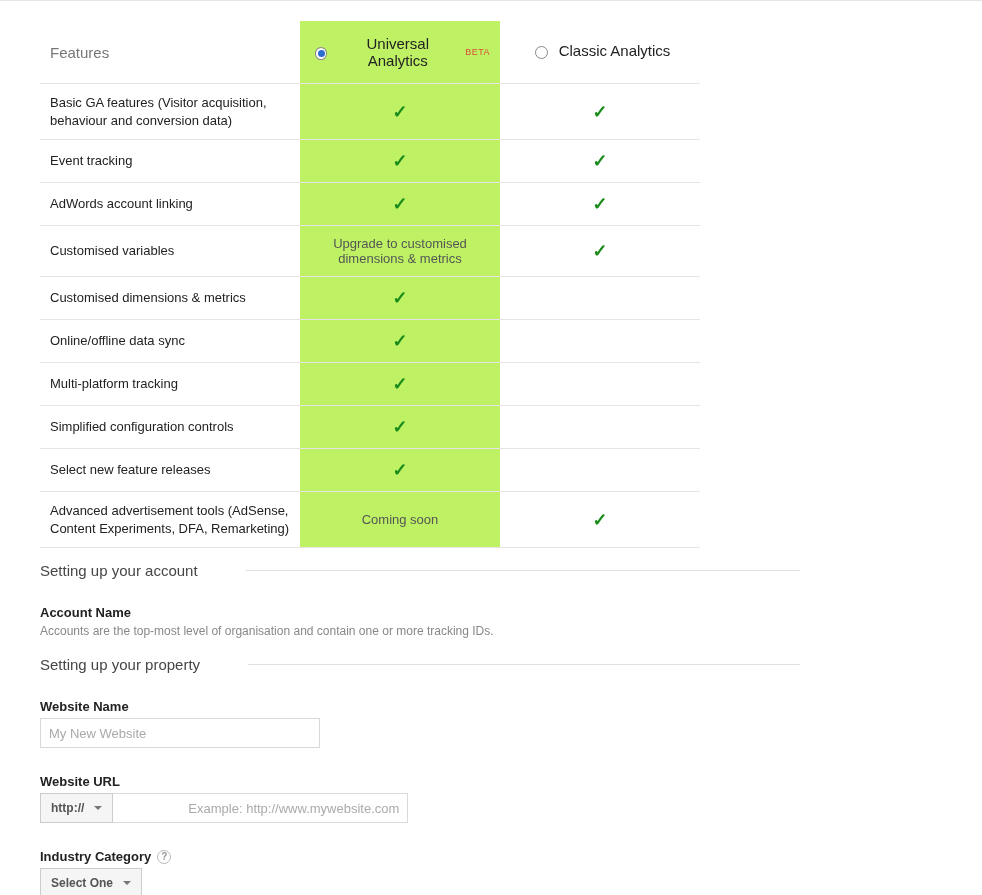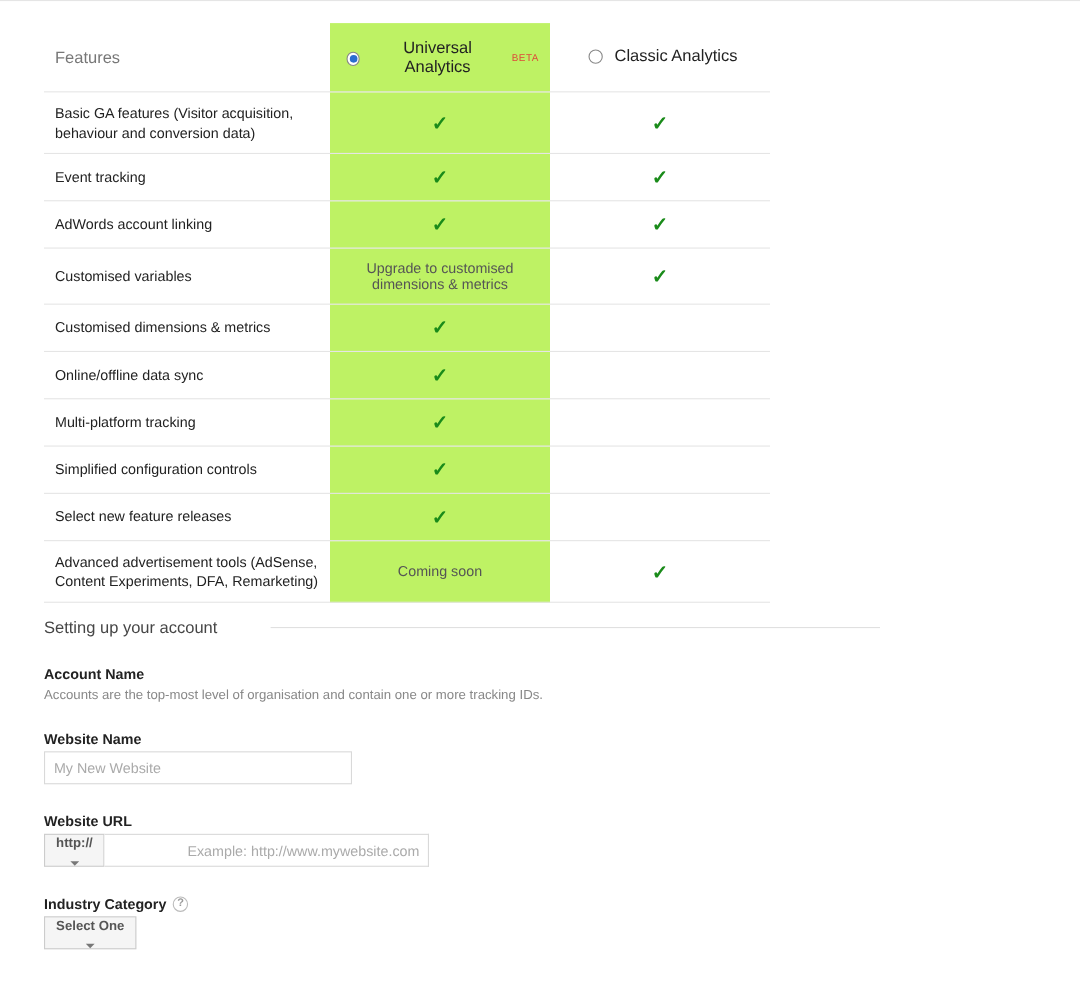--- a/index.html
+++ b/index.html
@@ -146,21 +146,20 @@
     align-items: center;
     gap: 10px;
     height: 30px;
     padding: 0 10px;
     border: 1px solid #ccc;
     background: #f5f5f5;
     font-size: 12px;
     font-weight: bold;
     color: #555;
     cursor: pointer;
-    flex-direction: column;
   }
   .select-btn .caret {
     width: 0; height: 0;
     border-left: 4px solid transparent;
     border-right: 4px solid transparent;
     border-top: 4px solid #777;
   }
   .help-icon {
     display: inline-flex;
     width: 14px; height: 14px;
@@ -254,20 +253,24 @@
   <div class="section-head">
     <span>Setting up your account</span>
     <div class="line"></div>
   </div>
 
   <div class="field-block">
     <div class="field-label">Account Name</div>
     <div class="field-desc">Accounts are the top-most level of organisation and contain one or more tracking IDs.</div>
   </div>
 
+  <div class="section-head">
+    <span>Setting up your property</span>
+    <div class="line"></div>
+  </div>
 
   <div class="field-block">
     <div class="field-label">Website Name</div>
     <input type="text" class="text-input" placeholder="My New Website" style="">
   </div>
 
   <div class="field-block">
     <div class="field-label">Website URL</div>
     <div class="url-row">
       <div class="select-btn">

